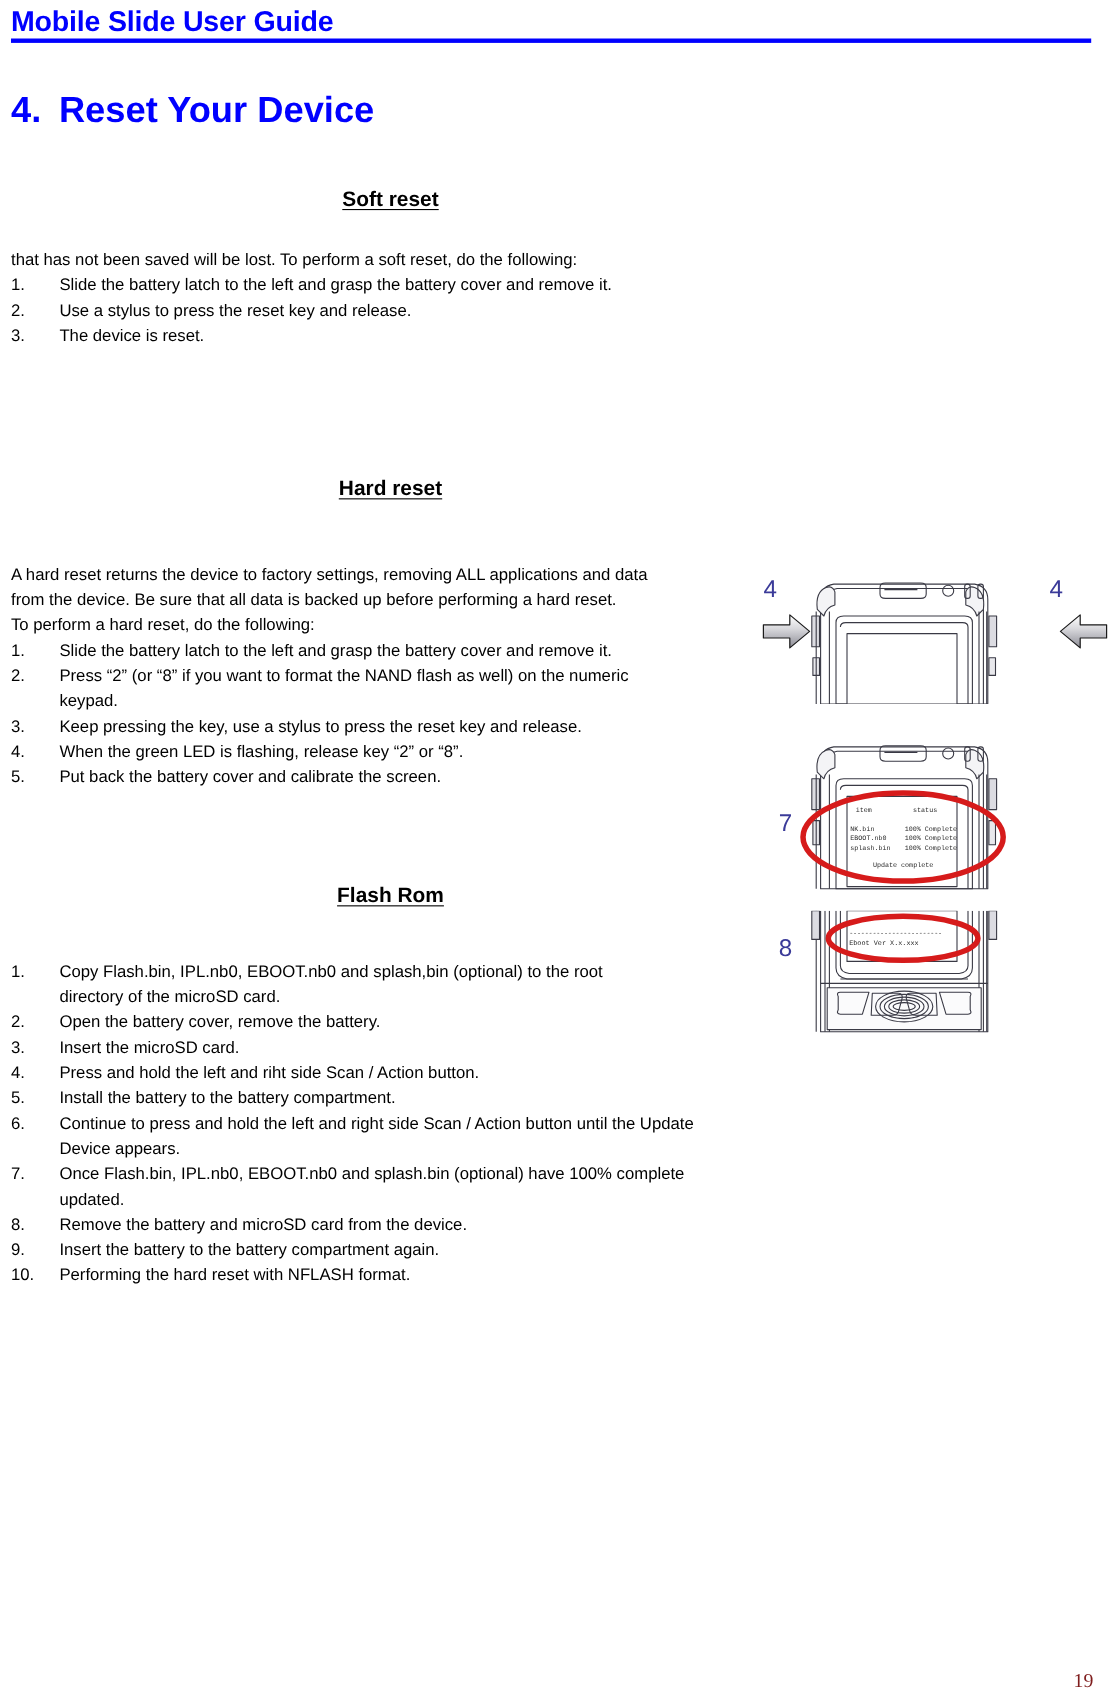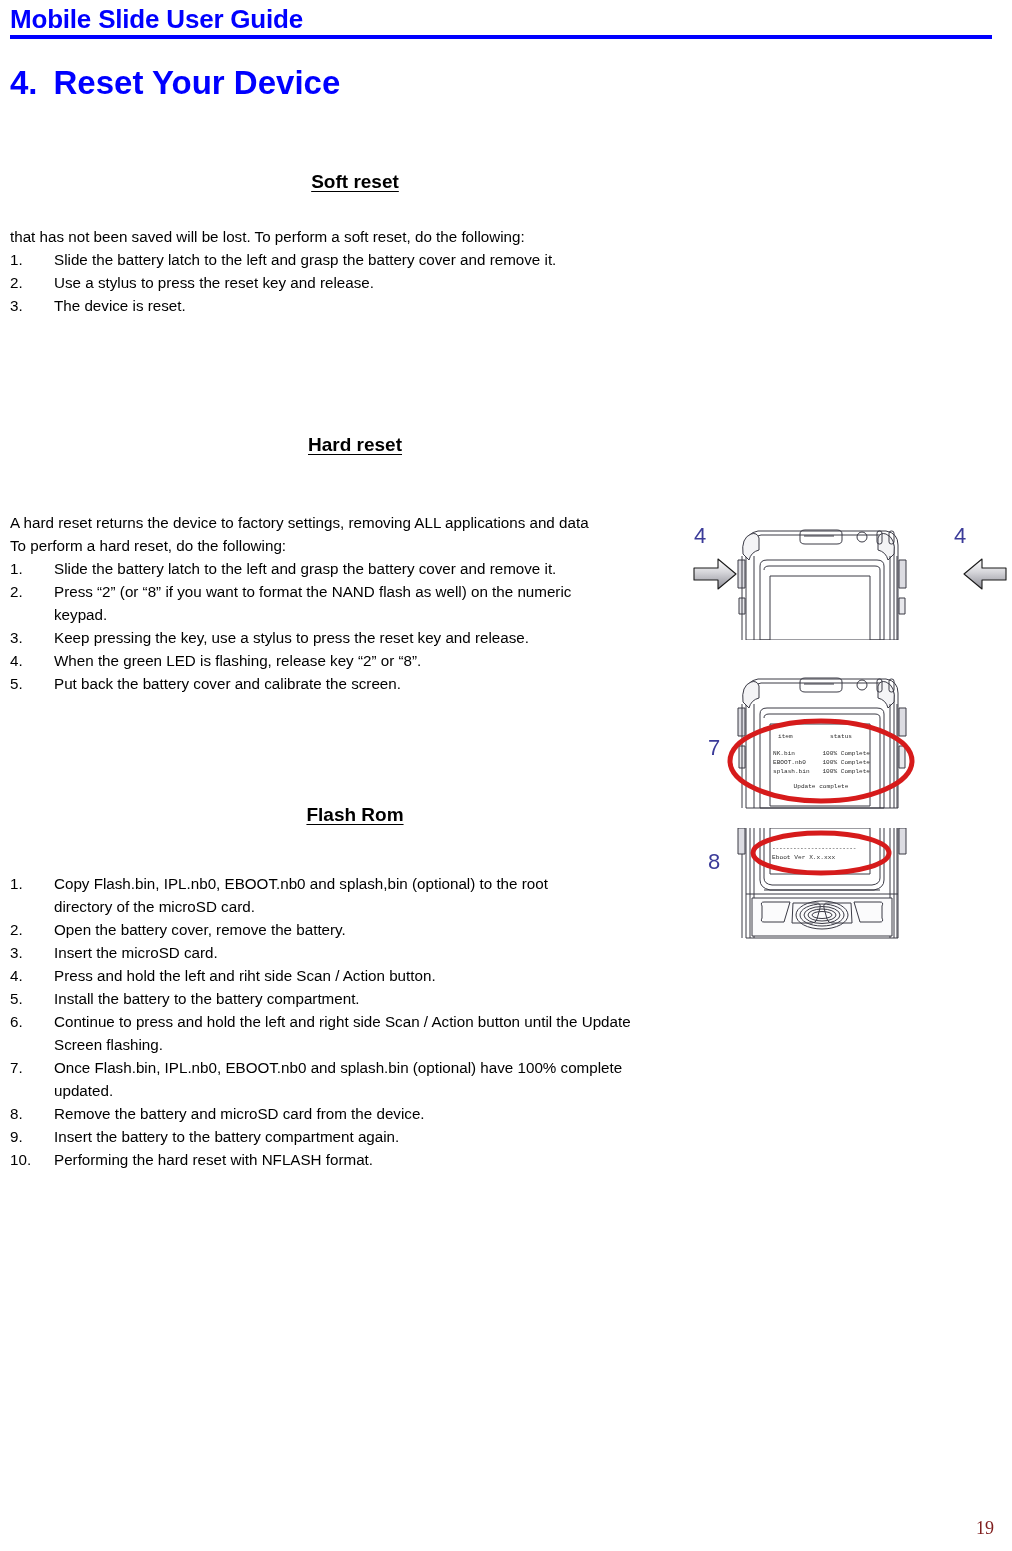--- a/index.html
+++ b/index.html
@@ -34,21 +34,21 @@
   #doc-header .hdr-rule {
     margin-top: 1px;
     height: 4px;
     background: #0000ff;
   }
 
   
   #chapter-title {
     position: absolute;
     left: 10px;
-    top: 63px;
+    top: 80px;
     font-size: 33px;
     font-weight: bold;
     color: #0000ff;
     line-height: 40px;
     white-space: nowrap;
   }
   #chapter-title .num { margin-right: 16px; }
 
   
   .body-col {
@@ -150,20 +150,21 @@
       <span class="txt">The device is reset.</span>
     </li>
   </ol>
 </div>
 
 <div class="body-col" style="top:433px;">
   <div class="sec-head">Hard reset</div>
 </div>
 <div class="body-col" style="top:511px;">
   <div class="para">A hard reset returns the device to factory settings, removing ALL applications and data</div>
+  <div class="para">from the device. Be sure that all data is backed up before performing a hard reset.</div>
   <div class="para">To perform a hard reset, do the following:</div>
   <ol class="steps wrapnone">
     <li>
       <span class="mark">1.</span>
       <span class="txt">Slide the battery latch to the left and grasp the battery cover and remove it.</span>
     </li>
     <li>
       <span class="mark">2.</span>
       <span class="txt">
         <span>Press “2” (or “8” if you want to format the NAND flash as well) on the numeric</span>
@@ -210,21 +211,21 @@
       <span class="txt">Press and hold the left and riht side Scan / Action button.</span>
     </li>
     <li>
       <span class="mark">5.</span>
       <span class="txt">Install the battery to the battery compartment.</span>
     </li>
     <li>
       <span class="mark">6.</span>
       <span class="txt">
         <span>Continue to press and hold the left and right side Scan / Action button until the Update</span>
-        <span class="l2">Screen flashing.</span>
+        <span class="l2">Device appears.</span>
       </span>
     </li>
     <li>
       <span class="mark">7.</span>
       <span class="txt">
         <span>Once Flash.bin, IPL.nb0, EBOOT.nb0 and splash.bin (optional) have 100% complete</span>
         <span class="l2">updated.</span>
       </span>
     </li>
     <li>

